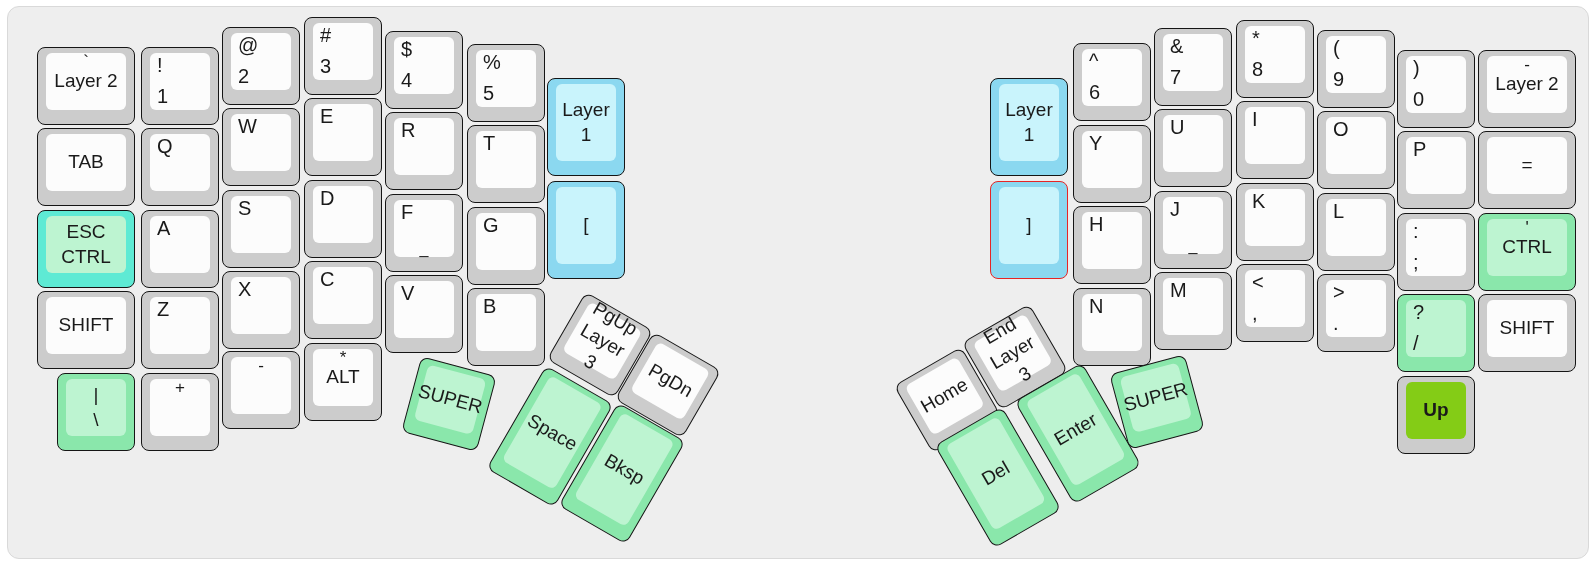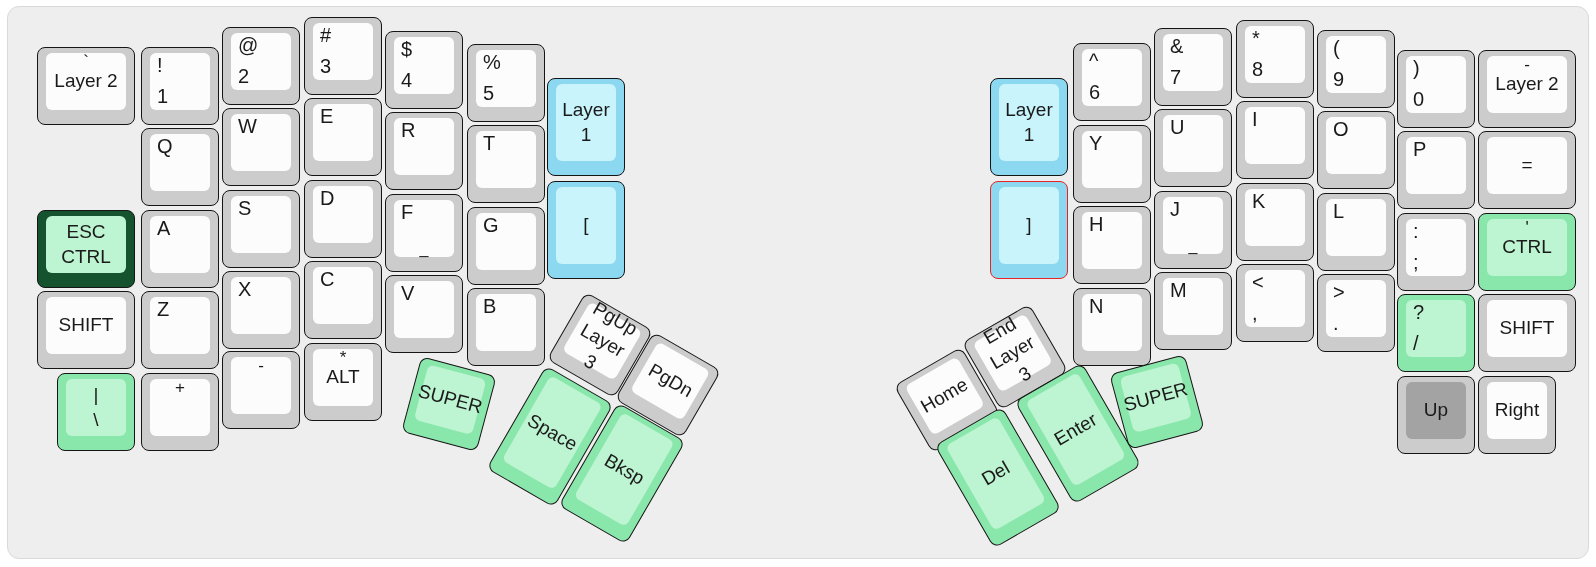--- a/index.html
+++ b/index.html
@@ -24,21 +24,26 @@
 <body>
 
 <div id="panel"></div>
 <div id="keyboard">
     <div class="key" style="left: 37px; top: 47px; width: 98px; height: 78px; background: rgb(204, 204, 204); border-color: rgb(21, 21, 21);">
       <div class="cap" style="background: rgb(252, 252, 252);">
         <span class="lbl lbl-tc">`</span>
         <span class="lbl lbl-c">Layer 2</span>
       </div>
     </div>
-    <div class="key" style="left: 37px; top: 210px; width: 98px; height: 78px; background: #14532d; border-color: rgb(21, 21, 21);">
+    <div class="key" style="left: 37px; top: 128px; width: 98px; height: 78px; background: rgb(204, 204, 204); border-color: rgb(21, 21, 21);">
+      <div class="cap" style="background: rgb(252, 252, 252);">
+        <span class="lbl lbl-c">TAB</span>
+      </div>
+    </div>
+    <div class="key" style="left: 37px; top: 210px; width: 98px; height: 78px; background: #5eead4; border-color: rgb(21, 21, 21);">
       <div class="cap" style="background: rgb(189, 244, 209);">
         <span class="lbl lbl-c">ESC
 CTRL</span>
       </div>
     </div>
     <div class="key" style="left: 37px; top: 291px; width: 98px; height: 78px; background: rgb(204, 204, 204); border-color: rgb(21, 21, 21);">
       <div class="cap" style="background: rgb(252, 252, 252);">
         <span class="lbl lbl-c">SHIFT</span>
       </div>
     </div>
@@ -320,21 +325,21 @@
         <span class="lbl lbl-bl">;</span>
       </div>
     </div>
     <div class="key" style="left: 1397px; top: 294px; width: 78px; height: 78px; background: rgb(138, 231, 171); border-color: rgb(21, 21, 21);">
       <div class="cap" style="background: rgb(189, 244, 209);">
         <span class="lbl lbl-tl">?</span>
         <span class="lbl lbl-bl">/</span>
       </div>
     </div>
     <div class="key" style="left: 1397px; top: 376px; width: 78px; height: 78px; background: rgb(204, 204, 204); border-color: rgb(21, 21, 21);">
-      <div class="cap" style="background: #a3a3a3;">
+      <div class="cap" style="background: #84cc16; font-weight: bold;">
         <span class="lbl lbl-c">Up</span>
       </div>
     </div>
     <div class="key" style="left: 1478px; top: 50px; width: 98px; height: 78px; background: rgb(204, 204, 204); border-color: rgb(21, 21, 21);">
       <div class="cap" style="background: rgb(252, 252, 252);">
         <span class="lbl lbl-tc">-</span>
         <span class="lbl lbl-c">Layer 2</span>
       </div>
     </div>
     <div class="key" style="left: 1478px; top: 131px; width: 98px; height: 78px; background: rgb(204, 204, 204); border-color: rgb(21, 21, 21);">
@@ -344,25 +349,20 @@
     </div>
     <div class="key" style="left: 1478px; top: 213px; width: 98px; height: 78px; background: rgb(138, 231, 171); border-color: rgb(21, 21, 21);">
       <div class="cap" style="background: rgb(189, 244, 209);">
         <span class="lbl lbl-tc">'</span>
         <span class="lbl lbl-c">CTRL</span>
       </div>
     </div>
     <div class="key" style="left: 1478px; top: 294px; width: 98px; height: 78px; background: rgb(204, 204, 204); border-color: rgb(21, 21, 21);">
       <div class="cap" style="background: rgb(252, 252, 252);">
         <span class="lbl lbl-c">SHIFT</span>
-      </div>
-    </div>
-    <div class="key" style="left: 1478px; top: 376px; width: 78px; height: 78px; background: rgb(204, 204, 204); border-color: rgb(21, 21, 21);">
-      <div class="cap" style="background: rgb(252, 252, 252);">
-        <span class="lbl lbl-c">Right</span>
       </div>
     </div>
     <div class="key" style="left: 908px; top: 361px; width: 78px; height: 78px; background: rgb(204, 204, 204); border-color: rgb(21, 21, 21); transform: rotate(-30deg);">
       <div class="cap" style="background: rgb(252, 252, 252);">
         <span class="lbl lbl-c">Home</span>
       </div>
     </div>
     <div class="key" style="left: 976px; top: 318px; width: 78px; height: 78px; background: rgb(204, 204, 204); border-color: rgb(21, 21, 21); transform: rotate(-30deg);">
       <div class="cap" style="background: rgb(252, 252, 252);">
         <span class="lbl lbl-c">End

